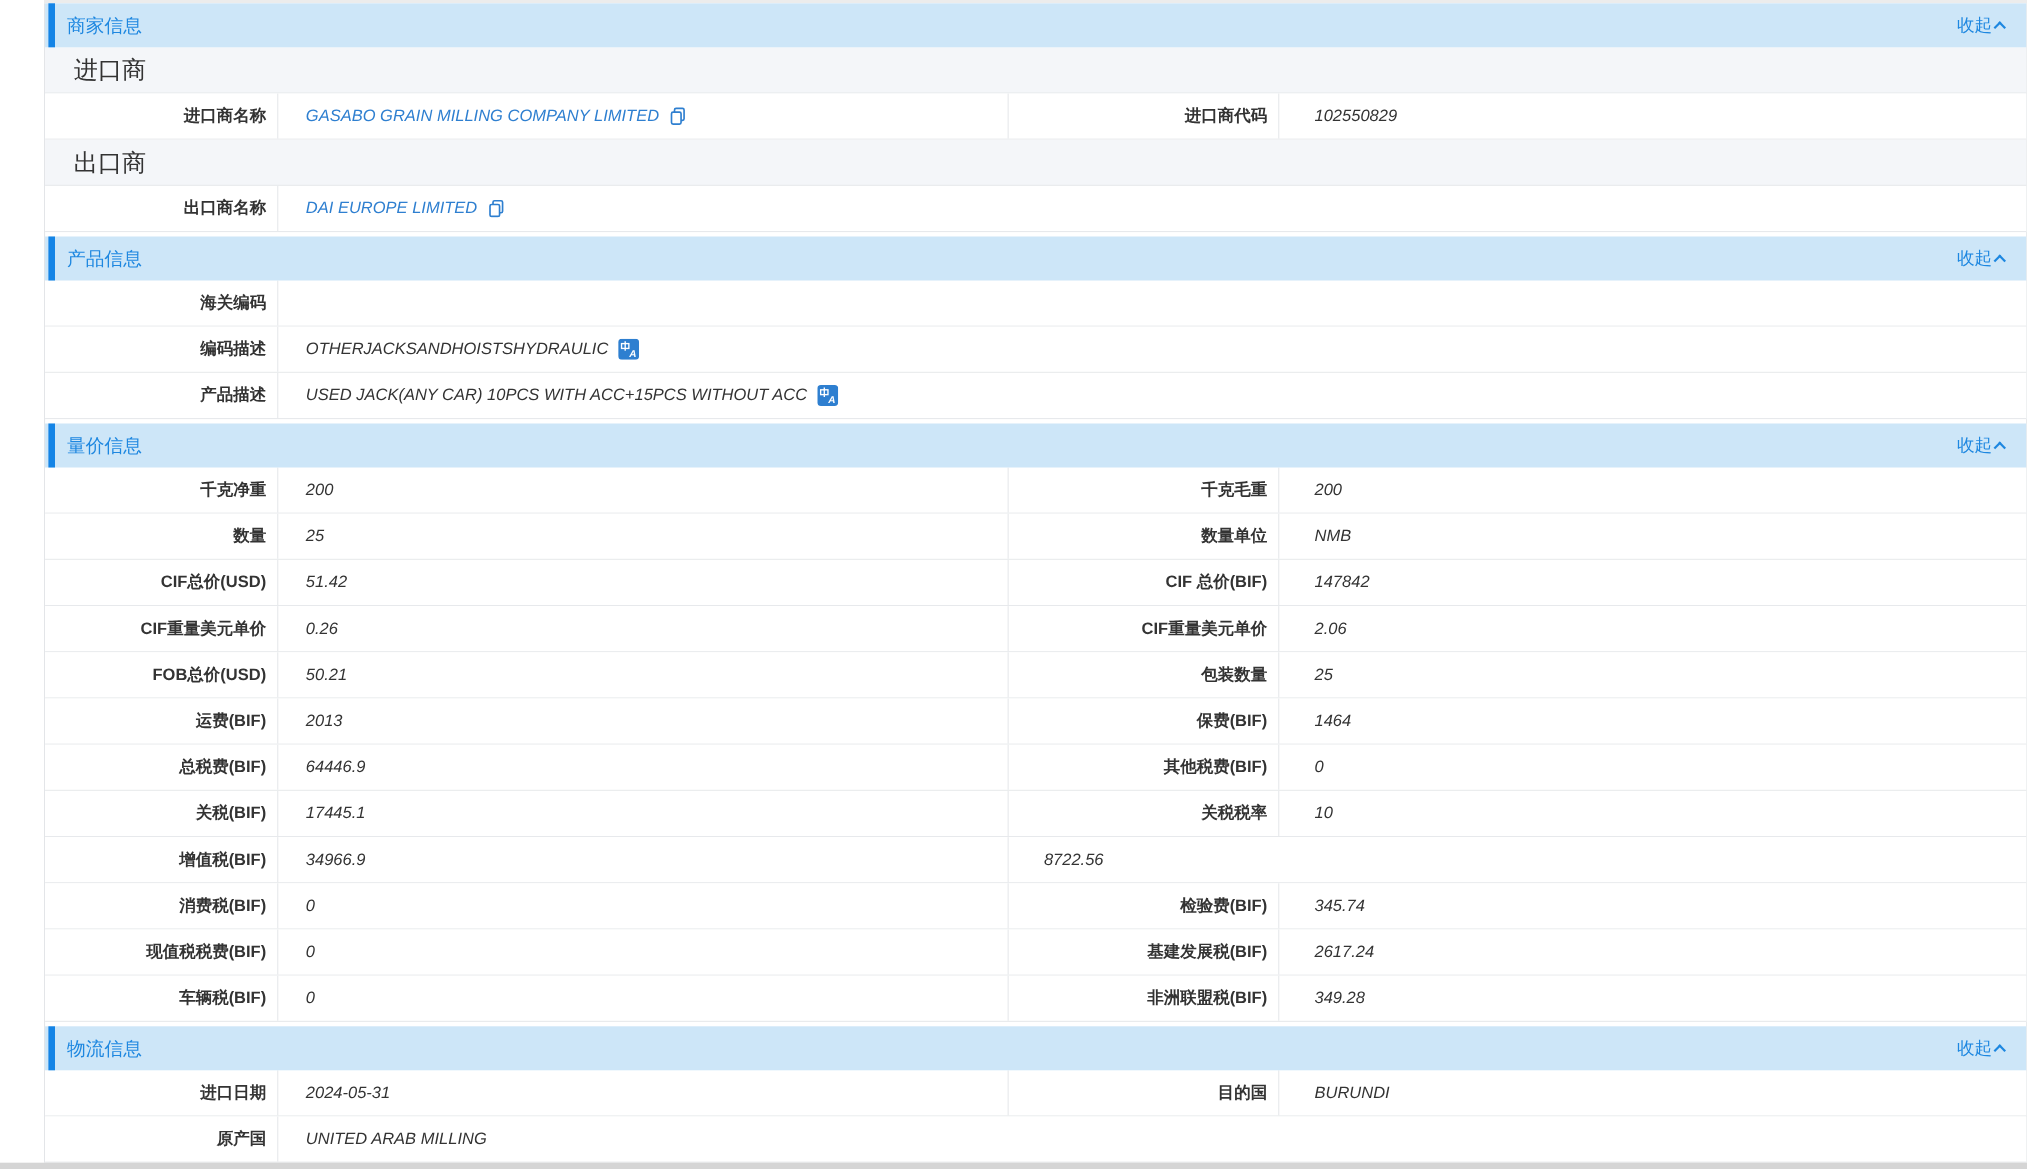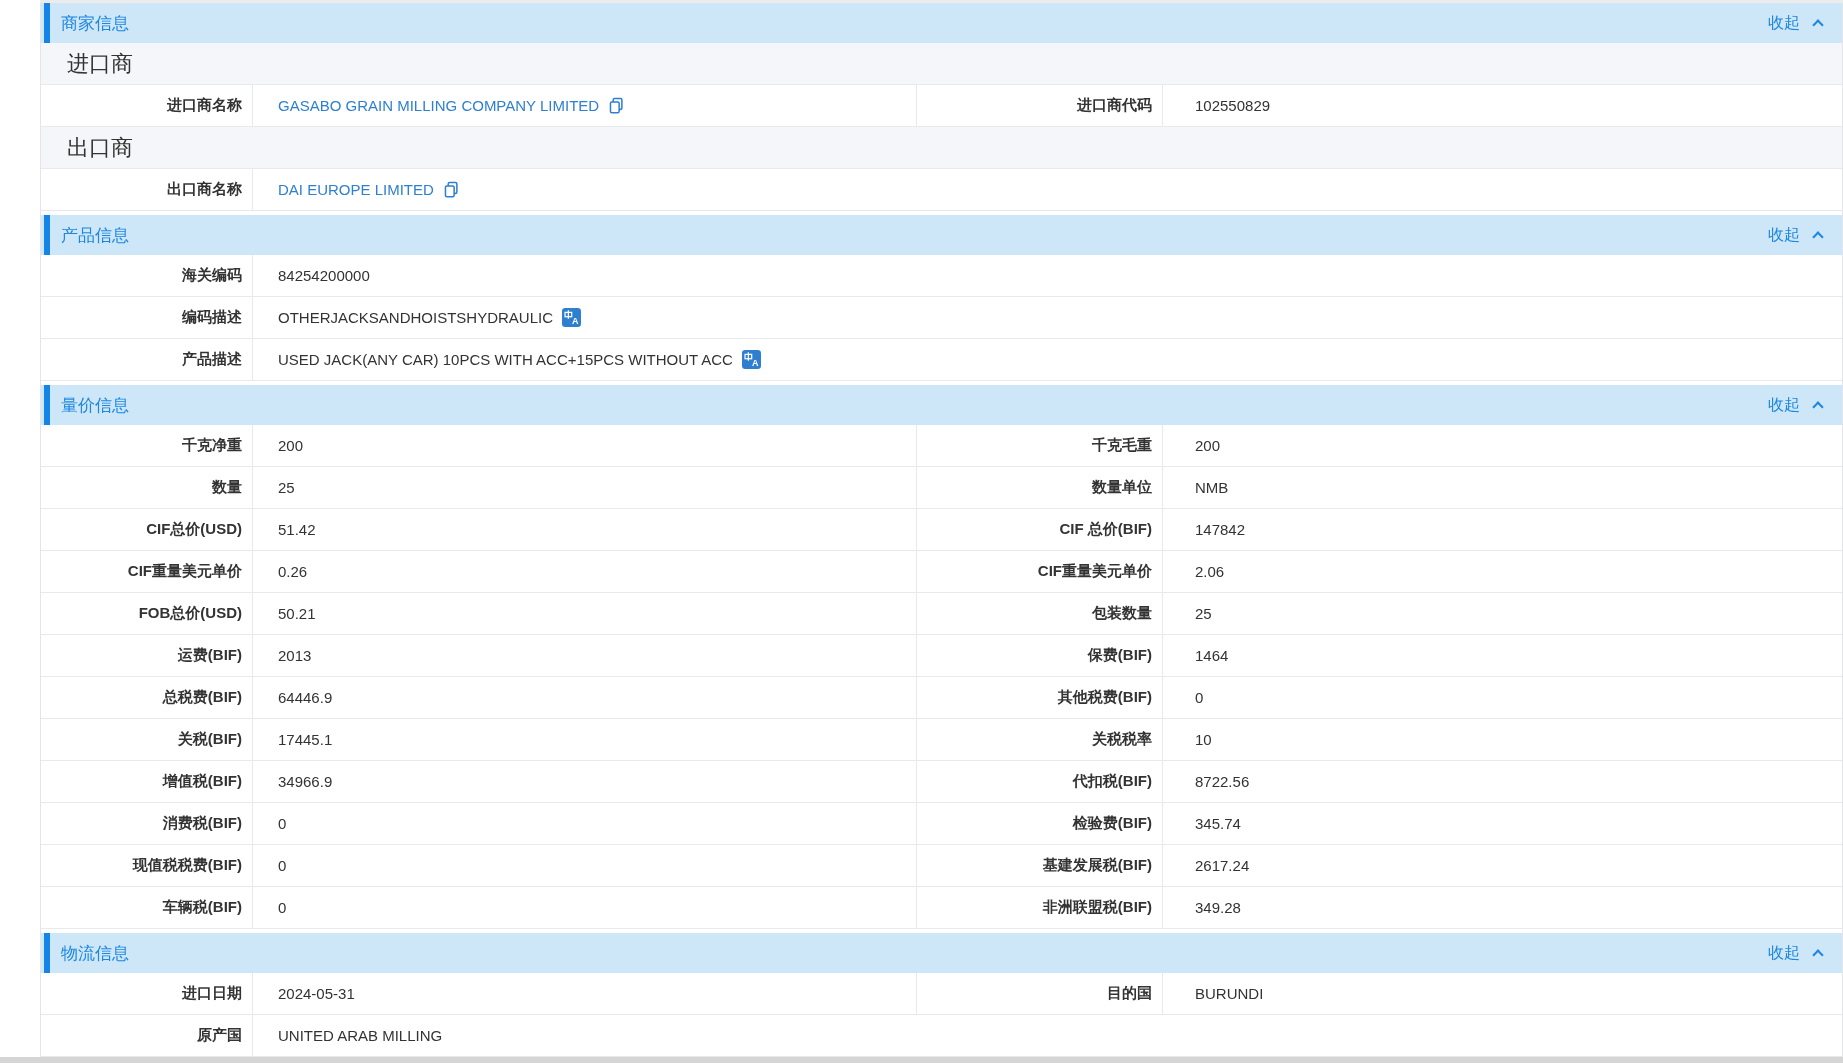--- a/index.html
+++ b/index.html
@@ -9,28 +9,28 @@
   *{box-sizing:border-box;}
   html,body{margin:0;padding:0;}
   body{font-family:"Liberation Sans","DejaVu Sans",sans-serif;background:#ffffff;color:var(--text);}
   .page{position:relative;width:1843px;height:1063px;overflow:hidden;background:#ffffff;padding-left:40px;}
   .top-strip{height:3px;background:#ececec;}
   .panel{border-left:1px solid #e3e5e8;border-right:1px solid #e3e5e8;}
   .section{margin-bottom:4px;background:#fff;}
   .sec-hd{position:relative;height:40px;display:flex;align-items:center;background:var(--header-bg);padding-left:20px;}
   .sec-bar{position:absolute;left:3px;top:0;bottom:0;width:6px;background:var(--accent-bar);}
   .sec-title{font-size:17px;color:var(--title-color);}
-  .collapse{margin-left:auto;display:flex;align-items:center;gap:14px;padding-right:20px;color:var(--title-color);font-size:16px;cursor:pointer;text-decoration:none;}
+  .collapse{margin-left:auto;display:flex;align-items:center;gap:3px;padding-right:20px;color:var(--title-color);font-size:16px;cursor:pointer;text-decoration:none;}
   .chev{width:8px;height:8px;border-left:2px solid var(--title-color);border-top:2px solid var(--title-color);transform:rotate(45deg);margin-top:4px;}
   .subhdr{height:42px;display:flex;align-items:center;background:var(--subheader-bg);padding-left:26px;font-size:22px;color:var(--text);border-bottom:1px solid var(--border);}
   .row{display:flex;height:42px;align-items:center;border-bottom:1px solid var(--border);background:#fff;font-size:15px;}
   .lab{font-weight:bold;text-align:right;padding-right:10px;border-right:1px solid var(--border);height:100%;display:flex;align-items:center;justify-content:flex-end;white-space:nowrap;}
   .lab.l{width:212px;}
   .lab.r{width:246px;}
-  .val{display:flex;align-items:center;height:100%;white-space:nowrap;overflow:hidden;}
+  .val{display:flex;align-items:center;height:100%;white-space:nowrap;overflow:hidden;font-style:italic;}
   .val.l{width:664px;padding-left:25px;}
   .val.l.bordered{border-right:1px solid var(--border);}
   .val.r{flex:1;padding-left:32px;}
   .val.fill{flex:1;padding-left:25px;}
   .link{color:var(--link-color);text-decoration:none;cursor:pointer;}
   .icon-gap{margin-left:9px;display:inline-flex;align-items:center;cursor:pointer;}
   .bottom-strip{position:absolute;left:0;right:0;bottom:0;height:6px;background:#d5d5d5;}
 </style>
 </head>
 <body>
@@ -82,21 +82,20 @@
       <div class="sec-hd">
         <span class="sec-bar"></span>
         <span class="sec-title">产品信息</span>
         <a class="collapse">
             <span>收起</span>
             <span class="chev"></span>
           </a>
       </div>
       <div class="row">
         <div class="lab l">海关编码</div>
-        <div class="val fill">84254200000</div>
       </div>
       <div class="row">
         <div class="lab l">编码描述</div>
         <div class="val fill">
           <span>OTHERJACKSANDHOISTSHYDRAULIC</span>
           <span class="icon-gap">
             <svg width="19" height="19" viewBox="0 0 20 20">
                 <rect width="20" height="20" rx="3.5" fill="#2e7fd0"></rect>
                 <rect x="3.2" y="4.6" width="7" height="4.6" fill="none" stroke="#ffffff" stroke-width="1.3"></rect>
                 <line x1="6.7" y1="2.4" x2="6.7" y2="11.4" stroke="#ffffff" stroke-width="1.3"></line>
@@ -175,21 +174,20 @@
       </div>
       <div class="row">
         <div class="lab l">关税(BIF)</div>
         <div class="val l bordered">17445.1</div>
         <div class="lab r">关税税率</div>
         <div class="val r">10</div>
       </div>
       <div class="row">
         <div class="lab l">增值税(BIF)</div>
         <div class="val l bordered">34966.9</div>
-        <div class="lab r">代扣税(BIF)</div>
         <div class="val r">8722.56</div>
       </div>
       <div class="row">
         <div class="lab l">消费税(BIF)</div>
         <div class="val l bordered">0</div>
         <div class="lab r">检验费(BIF)</div>
         <div class="val r">345.74</div>
       </div>
       <div class="row">
         <div class="lab l">现值税税费(BIF)</div>

